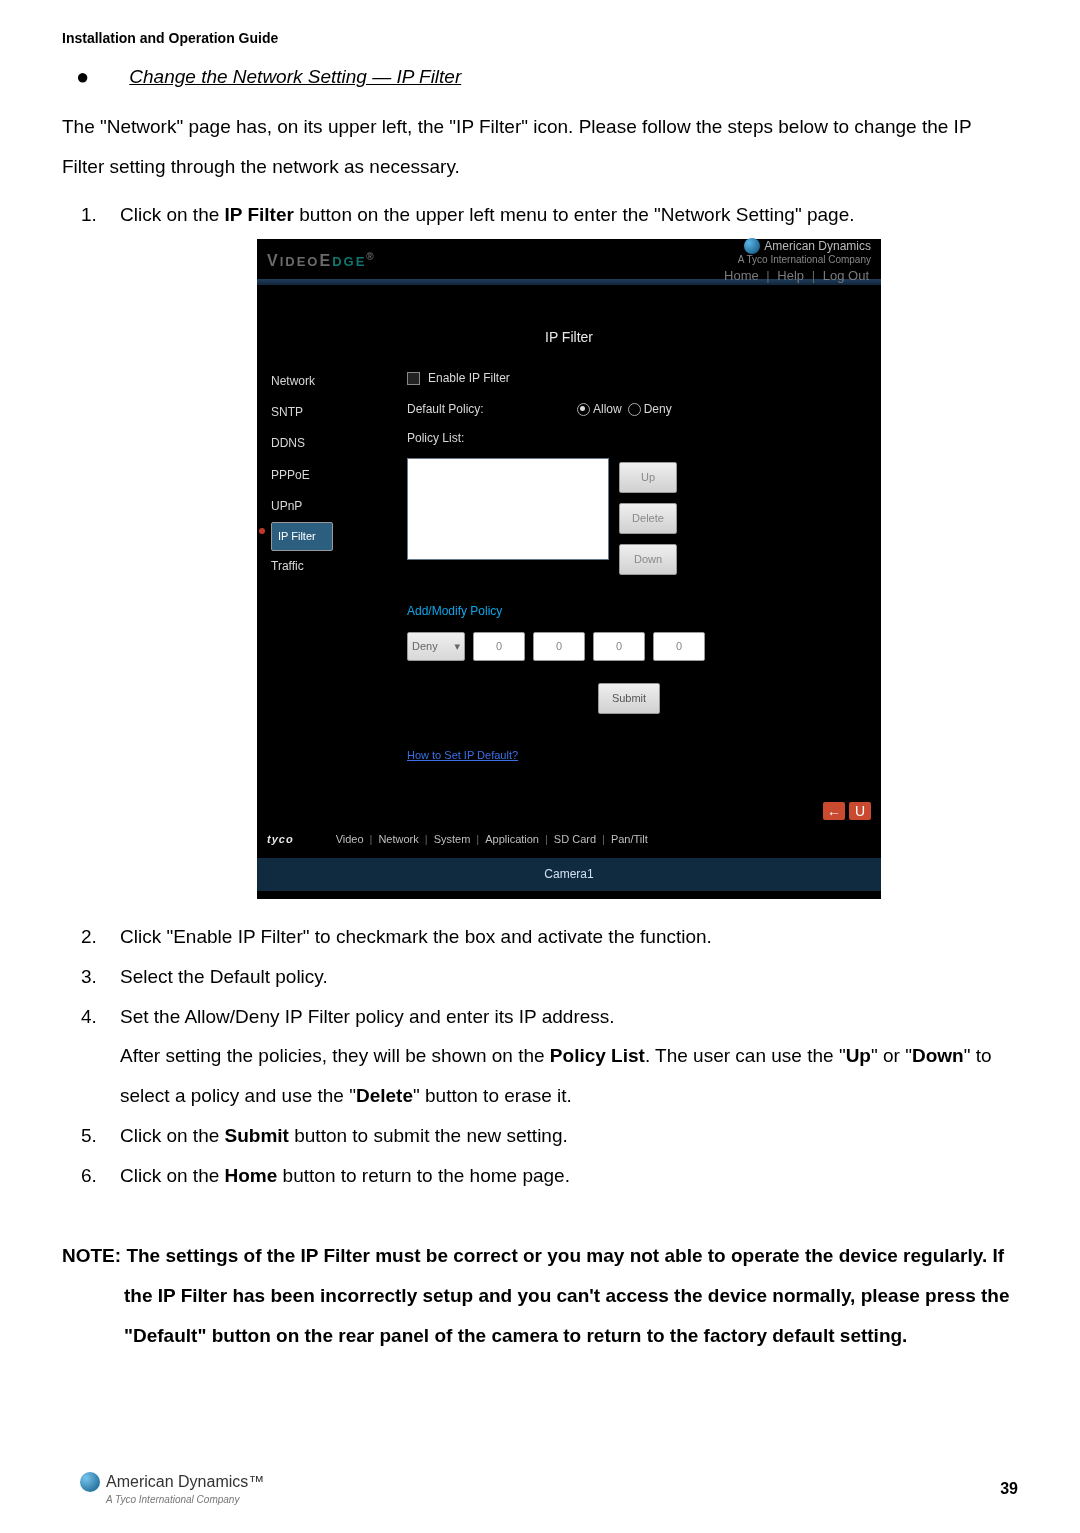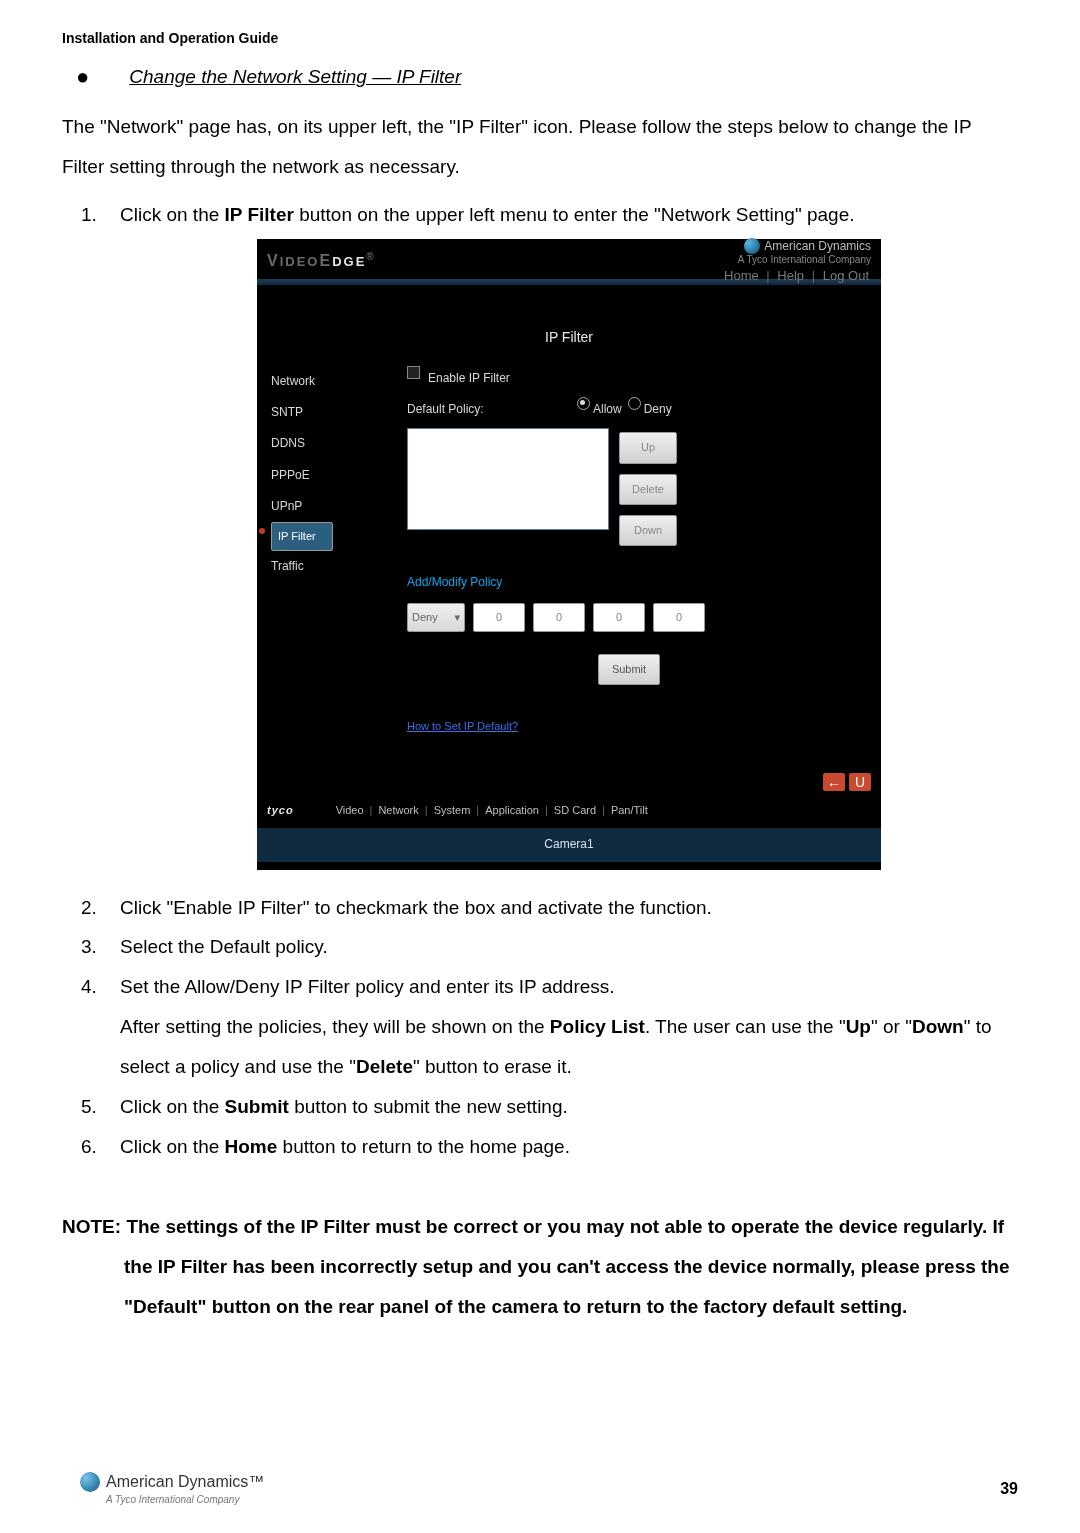--- a/index.html
+++ b/index.html
@@ -72,21 +72,21 @@
     justify-content: space-between;
     padding: 4px 10px 0 10px;
   }
   .logo-ve {
     font-family: "Arial Black", Arial, sans-serif;
     font-weight: bold;
     letter-spacing: 2px;
     font-size: 16px;
     color: #6a6a6a;
   }
-  .logo-ve .edge { color: #e5e5e5; }
+  .logo-ve .edge { color: #0f766e; }
   .hdr-right {
     text-align: right;
     font-size: 10px;
     color: #888;
     line-height: 1.2;
   }
   .hdr-right .brand {
     display: flex;
     align-items: center;
     gap: 4px;
@@ -132,20 +132,21 @@
     padding: 2px 6px;
   }
   .nav-dot {
     width: 6px; height:6px; border-radius:50%; background:#c0392b;
     position: absolute; left: -12px; top: 6px;
   }
 
   .form-area { flex: 1; padding-right: 30px; }
   .form-row {
     display: flex;
+    align-items: center;
     font-size: 12px;
     color: #d8d8d8;
     margin-bottom: 6px;
   }
   .chk {
     width:11px;height:11px;border:1px solid #888;background:#222;
     margin-right:8px; display:inline-block;
   }
   .lbl { min-width: 130px; }
   .radio { width:11px;height:11px;border:1px solid #aaa;border-radius:50%;display:inline-block;margin-right:3px;position:relative;background:#000;}
@@ -301,20 +302,23 @@
                 <span>Enable IP Filter</span>
               </div>
               <div class="form-row">
                 <span class="lbl">Default Policy:</span>
                 <span style="margin-left:40px"></span>
                 <span class="radio checked"></span>
                 <span>Allow</span>
                 <span style="width:6px"></span>
                 <span class="radio"></span>
                 <span>Deny</span>
+              </div>
+              <div class="form-row" style="align-items:flex-start">
+                <span class="lbl" style="margin-top:-2px">Policy List:</span>
               </div>
               <div class="policy-list">
                 <div class="listbox"></div>
                 <div class="btn-col">
                   <div class="btn">Up</div>
                   <div class="btn">Delete</div>
                   <div class="btn">Down</div>
                 </div>
               </div>
 

